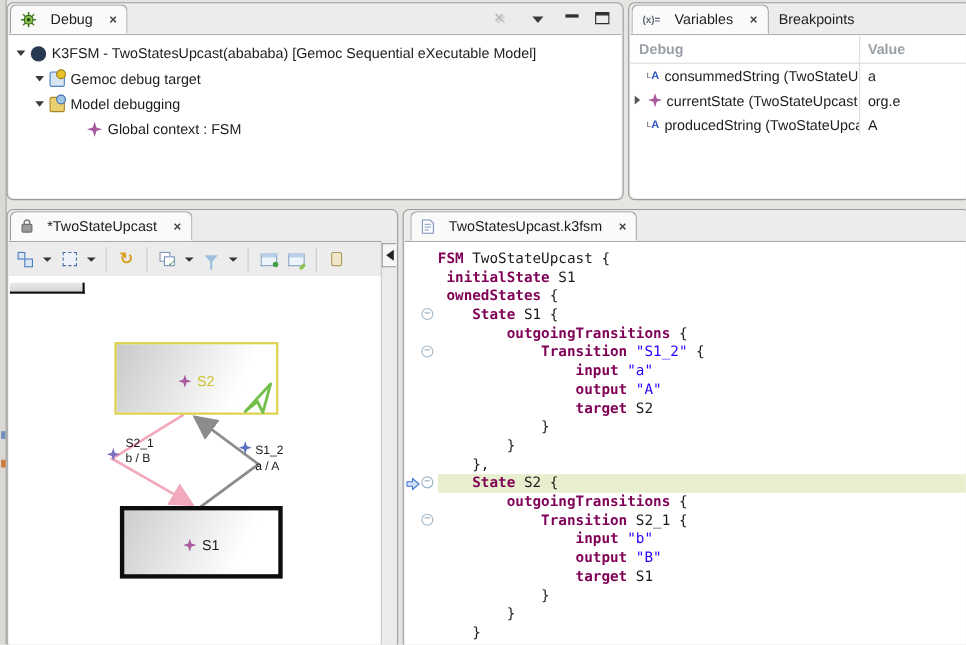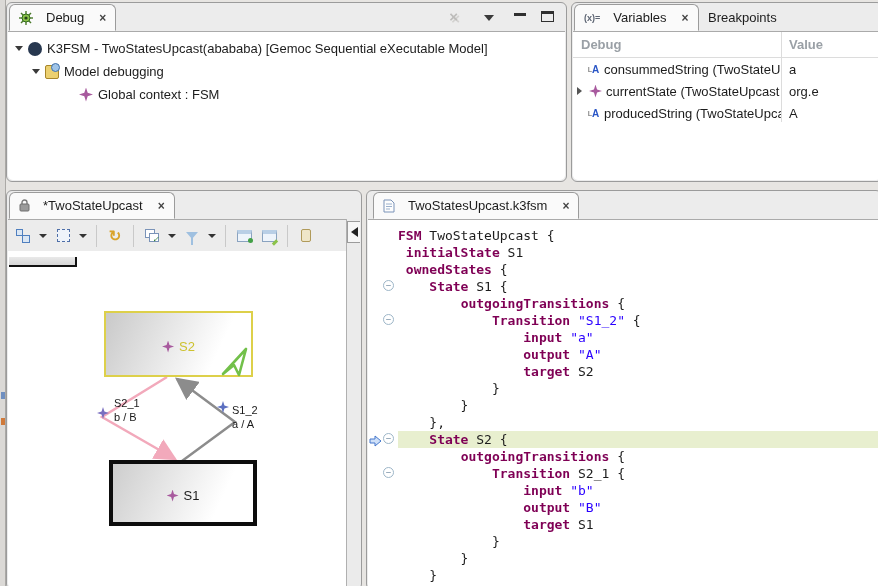--- a/index.html
+++ b/index.html
@@ -173,20 +173,25 @@
   </div>
   <div class="content">
     <div id="debug-tree">
         <div class="trow" style="padding-left: 7px;">
           <span class="twisty"></span>
           <span class="ticon model"></span>
           <span class="tlabel">K3FSM - TwoStatesUpcast(abababa) [Gemoc Sequential eXecutable Model]</span>
         </div>
         <div class="trow" style="padding-left: 24px;">
           <span class="twisty"></span>
+          <span class="ticon debug-target"></span>
+          <span class="tlabel">Gemoc debug target</span>
+        </div>
+        <div class="trow" style="padding-left: 24px;">
+          <span class="twisty"></span>
           <span class="ticon model-debugging"></span>
           <span class="tlabel">Model debugging</span>
         </div>
         <div class="trow" style="padding-left: 58px;">
           <span class="tspace"></span>
           <span class="ticon diamond-purple star"></span>
           <span class="tlabel">Global context : FSM</span>
         </div>
       </div>
   </div>

